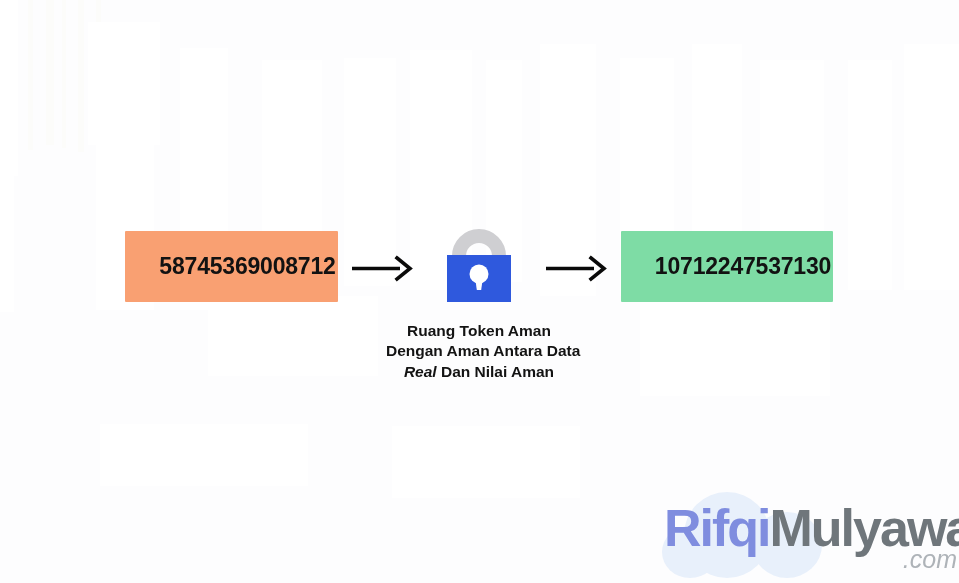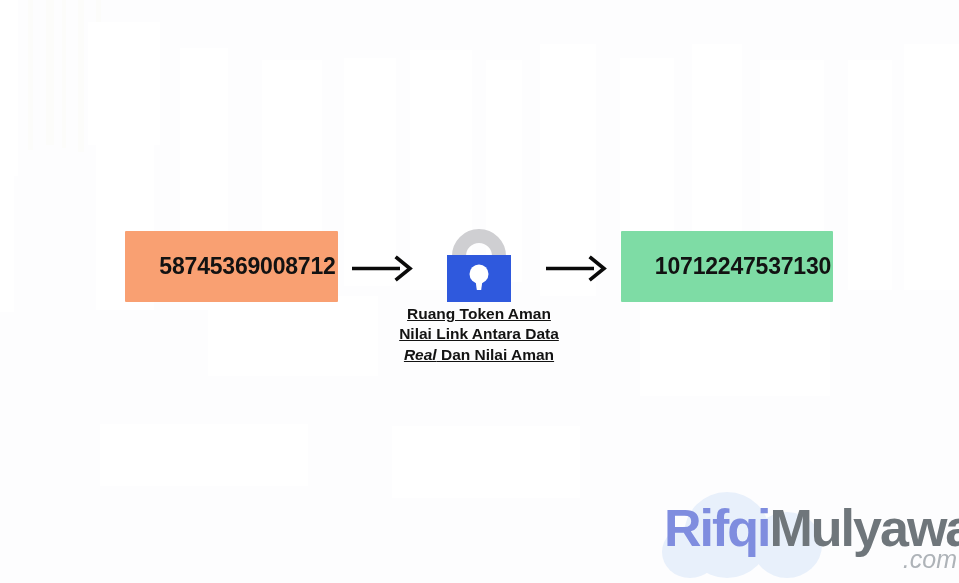--- a/index.html
+++ b/index.html
@@ -169,23 +169,23 @@
         <svg width="186" height="82" viewBox="0 0 186 82">
 
           <path d="M 73 52 L 73 34 A 20 20 0 0 1 113 34 L 113 52" fill="none" stroke="#cfcfd2" stroke-width="14" stroke-linecap="butt"></path>
 
           <rect x="61" y="33" width="64" height="47" fill="#2f59dd"></rect>
 
           <circle cx="93" cy="52" r="9.5" fill="#ffffff"></circle>
           <path d="M 89.2 56 L 96.8 56 L 95.2 68 L 90.8 68 Z" fill="#ffffff"></path>
         </svg>
       </div>
-      <div class="caption" style="margin-top:0;text-decoration:underline;">
+      <div class="caption" style="margin-top:17px;">
         <div>Ruang Token Aman</div>
-        <div>Nilai Link Antara Data</div>
+        <div>Dengan Aman Antara Data</div>
         <div><em>Real</em><span> Dan Nilai Aman</span></div>
       </div>
     </div>
 
     <div class="arrow" style="left:546px; top:252px; width:62px; height:32px;">
       <svg width="62" height="32" viewBox="0 0 62 32">
         <line x1="0" y1="16.5" x2="48" y2="16.5" stroke="#0a0a0a" stroke-width="3.6"></line>
         <polyline points="45,6 58,16.5 45,27" fill="none" stroke="#0a0a0a" stroke-width="3.6" stroke-linecap="square" stroke-linejoin="miter"></polyline>
       </svg>
     </div>

